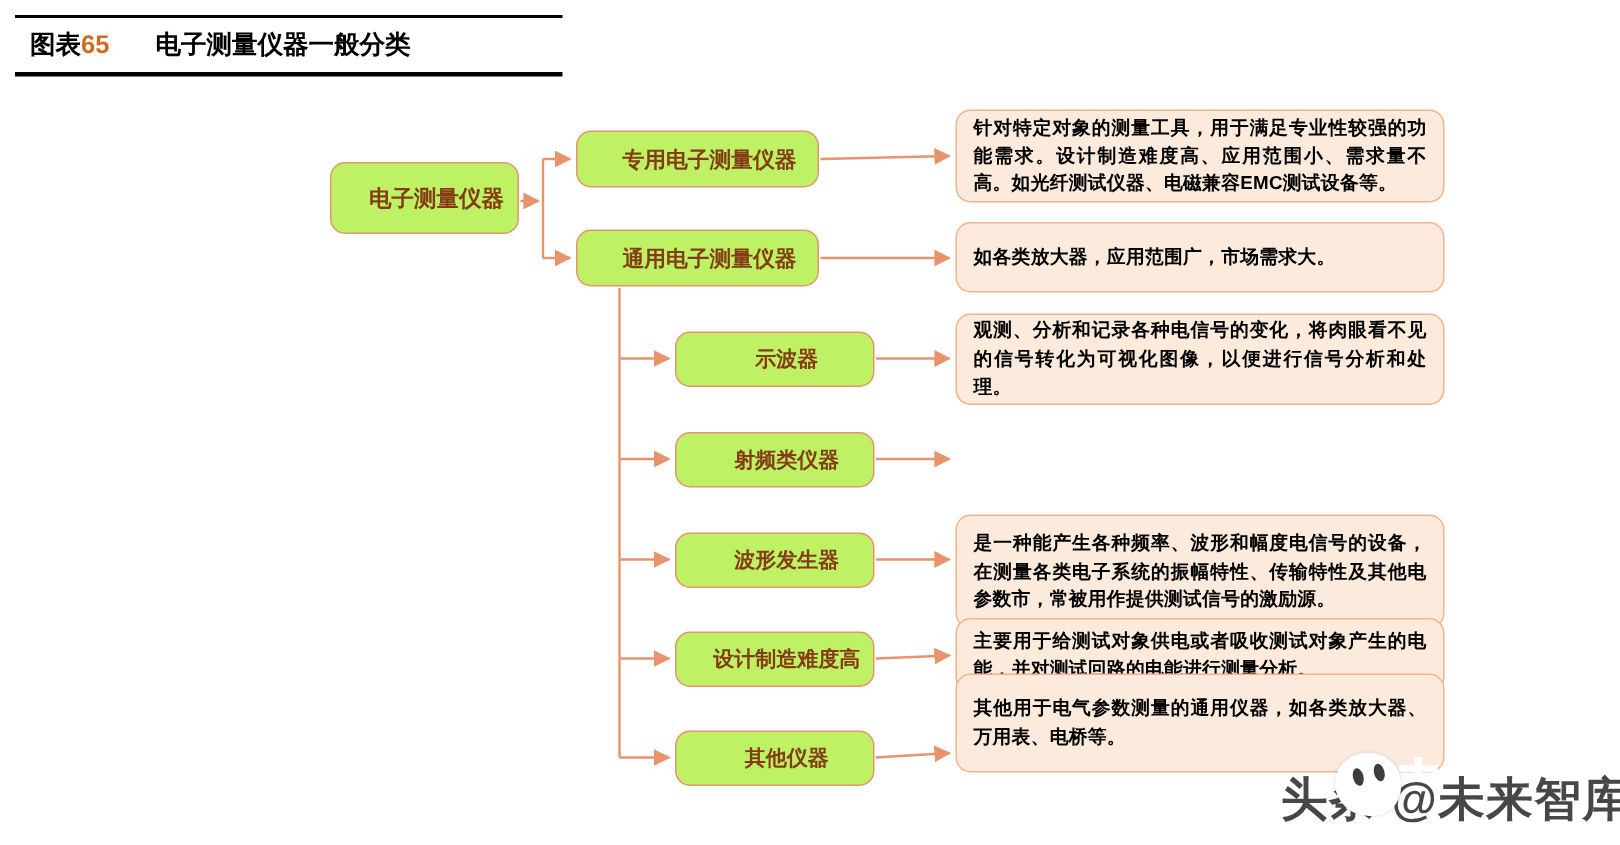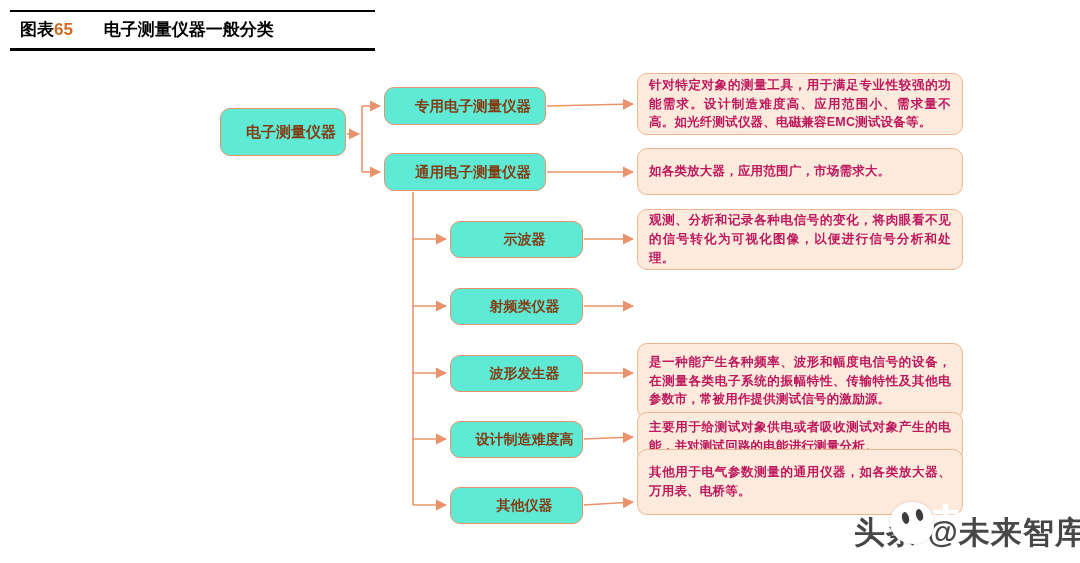--- a/index.html
+++ b/index.html
@@ -13,29 +13,29 @@
     border-top:2px solid #000;border-bottom:3px solid #000;
     padding:6px 10px 7px 10px;box-sizing:border-box;
     font-size:17px;font-weight:bold;color:#000;white-space:nowrap;
   }
   .title-prefix{color:#000;}
   .title-prefix b{color:#d06a1f;font-weight:bold;}
   .title-main{margin-left:26px;}
   
   .node{
     position:absolute;box-sizing:border-box;
-    background:#5eead4;border:1.6px solid #e8936b;border-radius:10px;
+    background:#bef264;border:1.6px solid #e8936b;border-radius:10px;
     display:flex;align-items:center;justify-content:center;
     color:#843c14;font-weight:bold;padding-left:16px;
   }
   .desc{
     position:absolute;box-sizing:border-box;
     background:#fcebdd;border:1.4px solid #f0b48d;border-radius:10px;
     display:flex;align-items:center;
-    padding:4px 11px;color:#be185d;font-weight:bold;
+    padding:4px 11px;color:#000000;font-weight:bold;
     font-size:12.5px;line-height:1.5;letter-spacing:.2px;text-align:justify;
   }
   .root-box{left:220px;top:108px;width:126px;height:48px;font-size:15px;}
   .b1{left:384px;top:87px;width:162px;height:38px;font-size:14.5px;}
   .b2{left:384px;top:153px;width:162px;height:38px;font-size:14.5px;}
   .s1{left:450px;top:221px;width:133px;height:37px;font-size:14px;}
   .s2{left:450px;top:288px;width:133px;height:37px;font-size:14px;}
   .s3{left:450px;top:355px;width:133px;height:37px;font-size:14px;}
   .s4{left:450px;top:421px;width:133px;height:37px;font-size:14px;}
   .s5{left:450px;top:487px;width:133px;height:37px;font-size:14px;}

